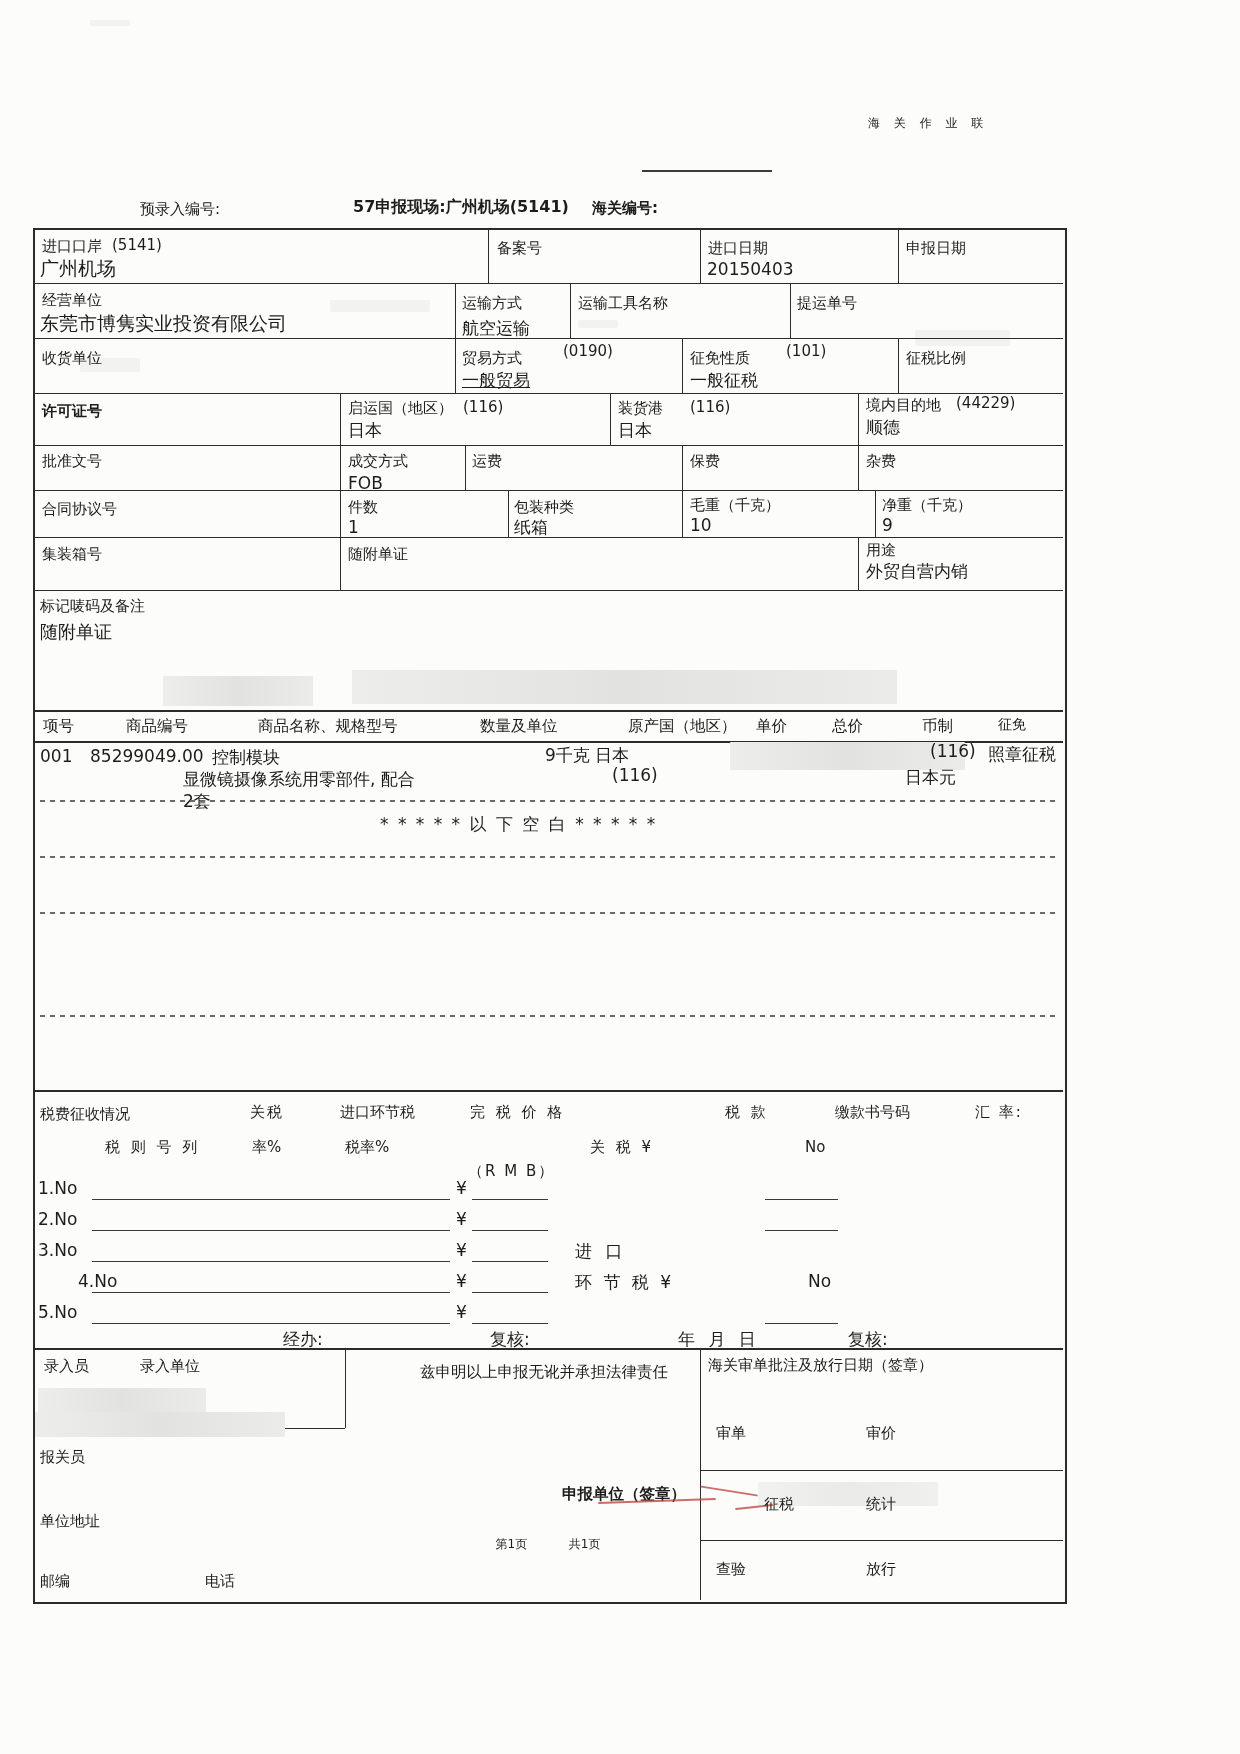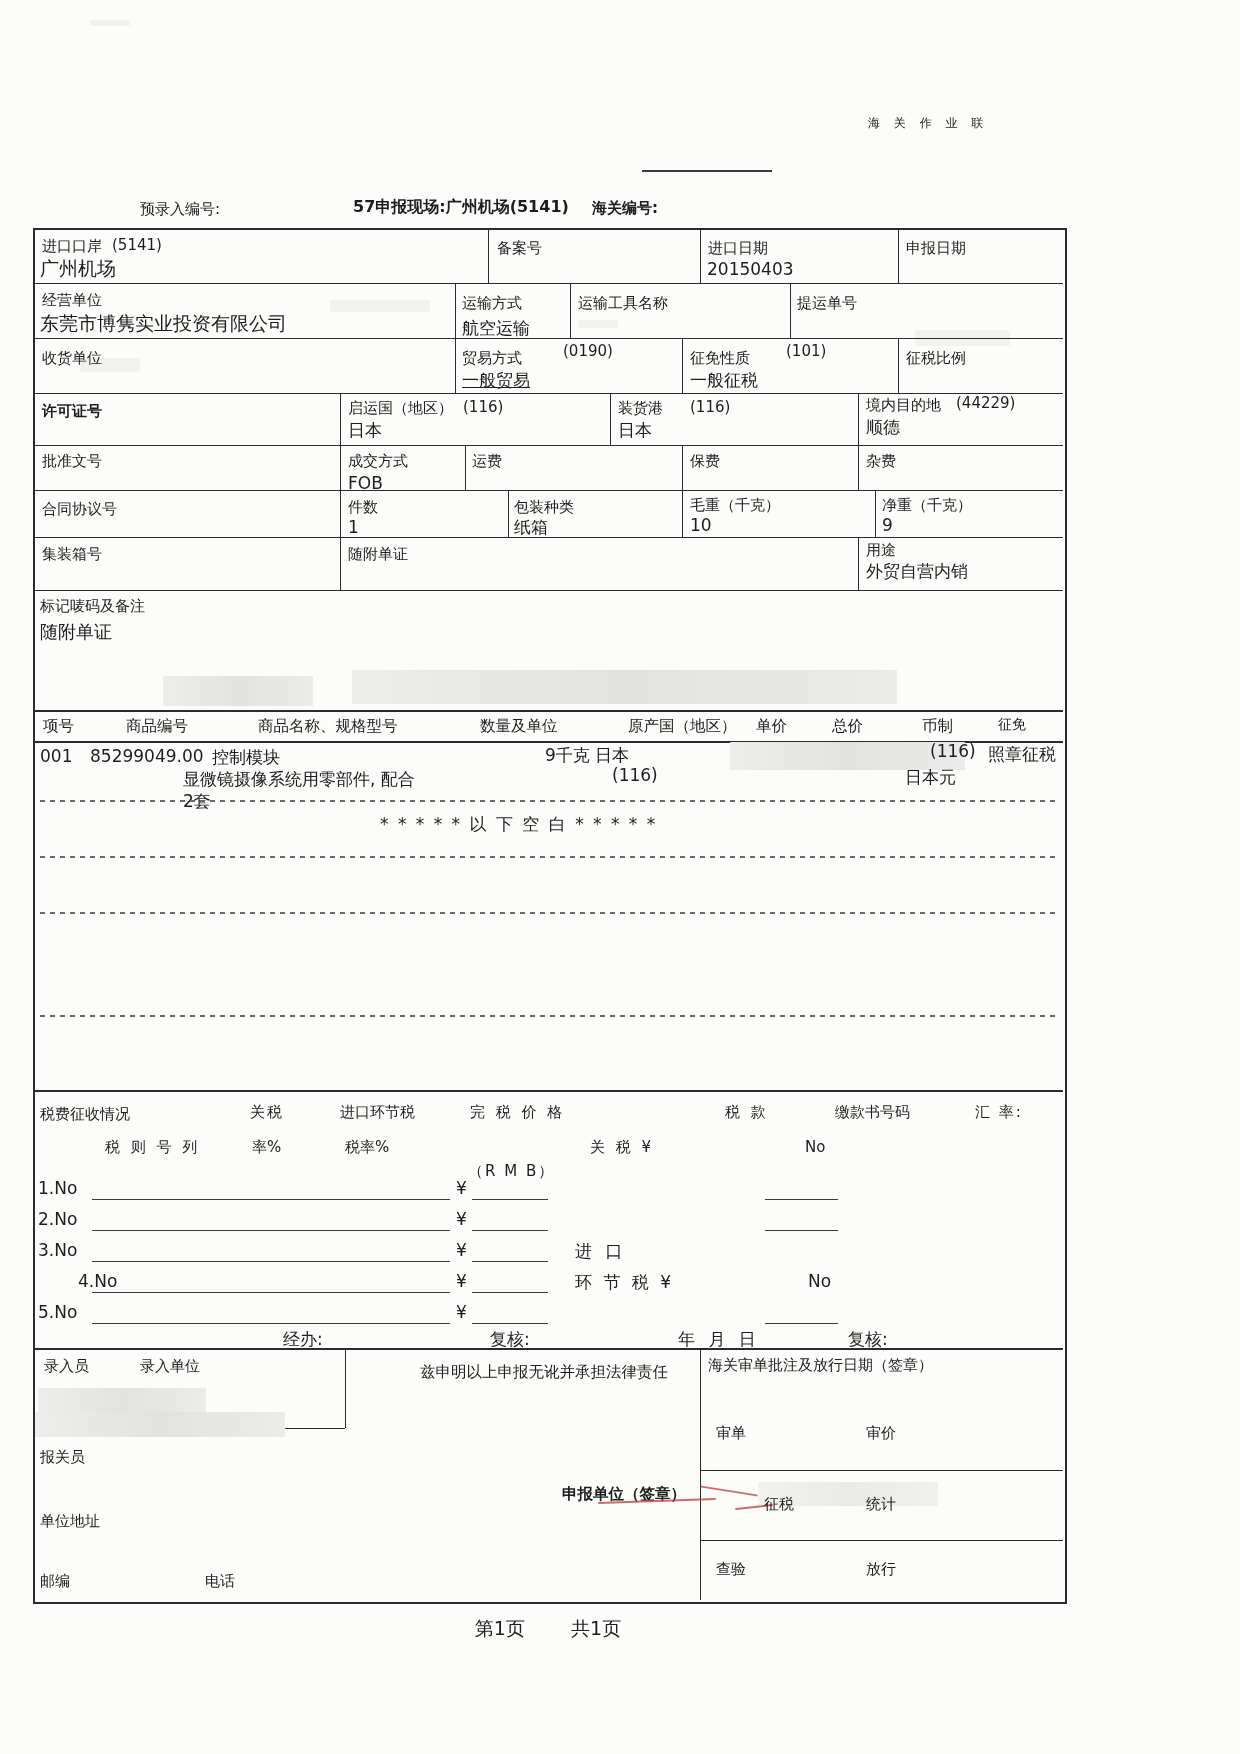--- a/index.html
+++ b/index.html
@@ -234,21 +234,21 @@
   <div class="redmark" style="left:735px;top:1506px;width:38px;transform:rotate(-6deg);"></div>
 
   <div class="abs lab" style="left:708px;top:1356px;">海关审单批注及放行日期（签章）</div>
   <div class="abs lab" style="left:716px;top:1424px;">审单</div>
   <div class="abs lab" style="left:866px;top:1424px;">审价</div>
   <div class="abs lab" style="left:716px;top:1495px;margin-left:48px;">征税</div>
   <div class="abs lab" style="left:866px;top:1495px;">统计</div>
   <div class="abs lab" style="left:716px;top:1560px;">查验</div>
   <div class="abs lab" style="left:866px;top:1560px;">放行</div>
 
-  <div class="center-row" style="top:1616px;font-size:19px;">
+  <div class="center-row" style="top:1536px;font-size:12px;">
     <span>第1页</span>
     <span style="display:inline-block;width:34px;"></span>
     <span>共1页</span>
   </div>
 
   <div class="smudge" style="left:330px;top:300px;width:100px;height:12px;"></div>
   <div class="smudge" style="left:80px;top:358px;width:60px;height:14px;"></div>
   <div class="smudge" style="left:915px;top:330px;width:95px;height:16px;"></div>
   <div class="smudge" style="left:578px;top:320px;width:40px;height:8px;"></div>
   <div class="smudge" style="left:90px;top:20px;width:40px;height:6px;"></div>

